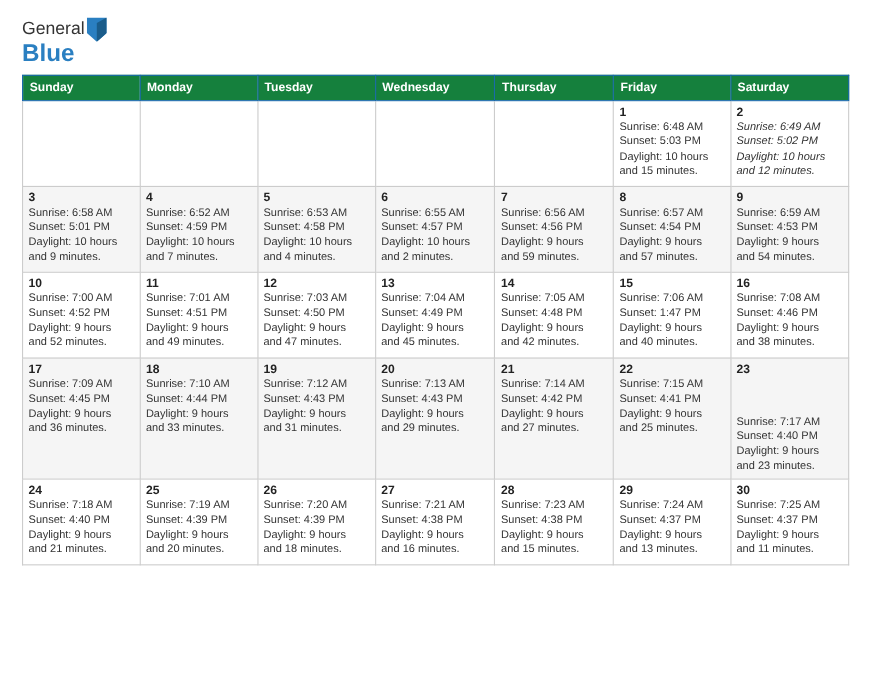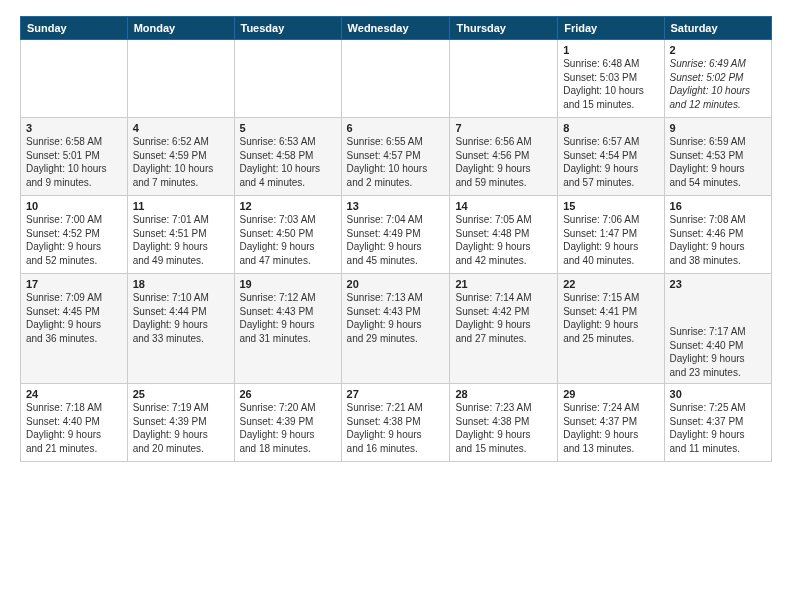--- a/index.html
+++ b/index.html
@@ -43,21 +43,21 @@
     .location {
       font-size: 14px;
       color: #444;
     }
     .calendar {
       width: 100%;
       border-collapse: collapse;
       font-size: 9.5px;
     }
     .calendar th {
-      background: #0c4a6e;
+      background: #15803d;
       color: #fff;
       text-align: left;
       padding: 5px 6px;
       font-size: 11px;
       font-weight: bold;
       border: 1px solid #1a6aaa;
     }
     .calendar td {
       border: 1px solid #ccc;
       vertical-align: top;
@@ -79,20 +79,38 @@
     .day-info {
       font-size: 10px;
       color: #333;
       line-height: 1.35;
     }
   </style>
 </head>
 <body>
 
 <div class="page">
+  <div class="header">
+    <div class="logo">
+      <div>
+        <div style="display:flex;align-items:center;">
+          <span class="logo-general">General</span>
+          <svg class="logo-icon" viewBox="0 0 18 22" xmlns="http://www.w3.org/2000/svg">
+            <polygon points="0,0 18,0 18,14 9,22 0,14" fill="#2a7fc1"></polygon>
+            <polygon points="9,5 18,0 18,14 9,22" fill="#1a5c8a"></polygon>
+          </svg>
+        </div>
+        <div class="logo-blue" style="font-size:22px;font-weight:bold;color:#2a7fc1;line-height:0.9;">Blue</div>
+      </div>
+    </div>
+    <div class="title-block">
+      <div class="month-title"></div>
+      <div class="location"></div>
+    </div>
+  </div>
 
   <table class="calendar">
     <thead>
       <tr>
 
       <th>Sunday</th>
           <th>Monday</th>
           <th>Tuesday</th>
           <th>Wednesday</th>
           <th>Thursday</th>

